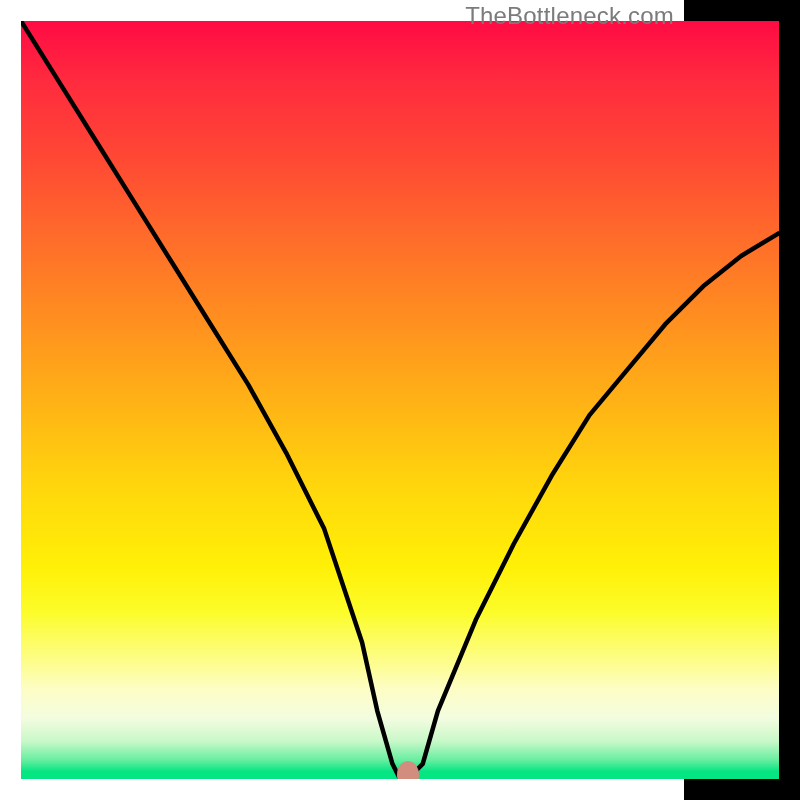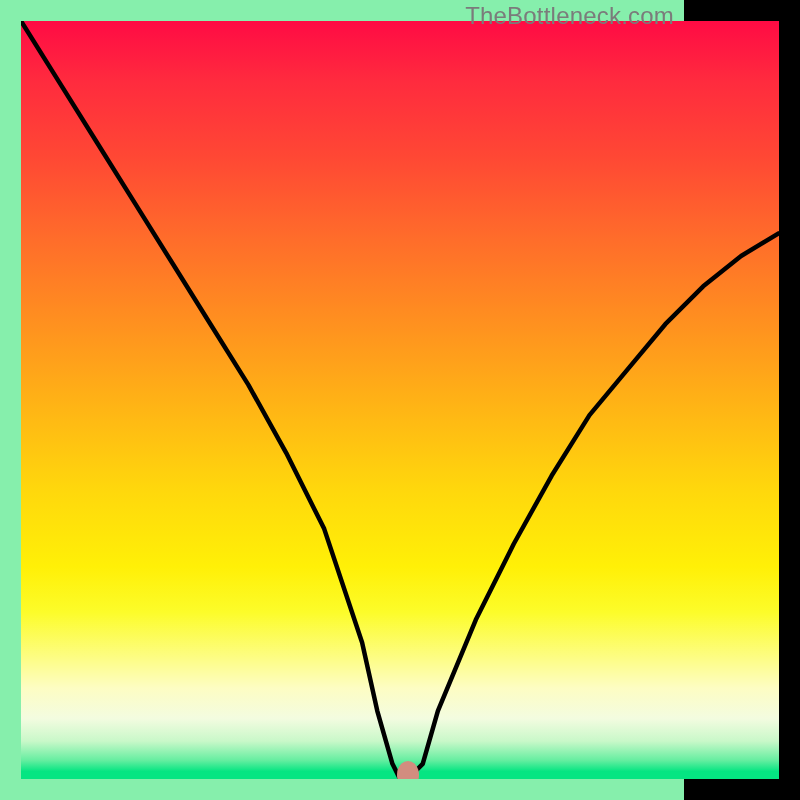--- a/index.html
+++ b/index.html
@@ -7,21 +7,21 @@
     padding: 0;
     width: 800px;
     height: 800px;
     background: #000;
     font-family: Arial, Helvetica, sans-serif;
   }
   .frame {
     position: relative;
     width: 684px;
     height: 800px;
-    background: #86efac;
+    background: #ffffff;
   }
   .watermark {
     position: absolute;
     top: 2px;
     right: 10px;
     color: #7b7b7b;
     font-size: 24px;
     font-weight: 500;
     letter-spacing: 0.2px;
     z-index: 20;

